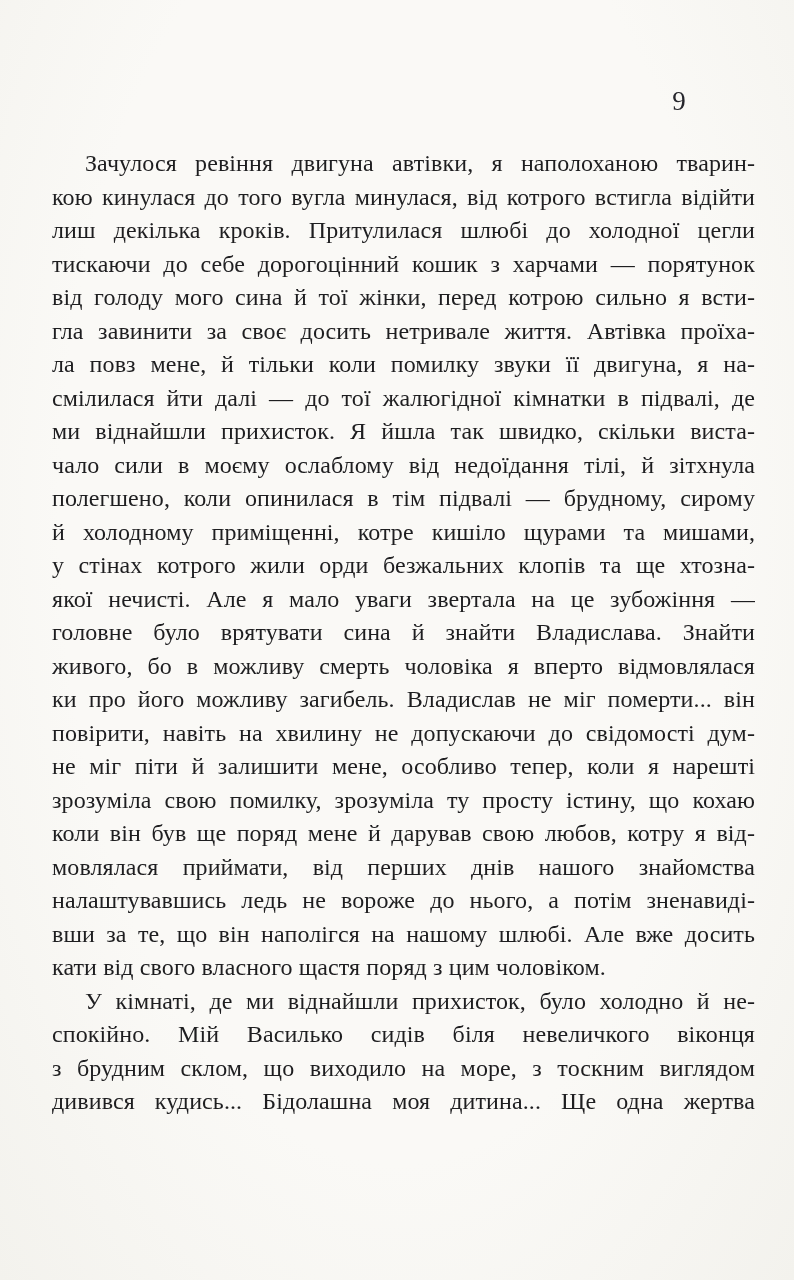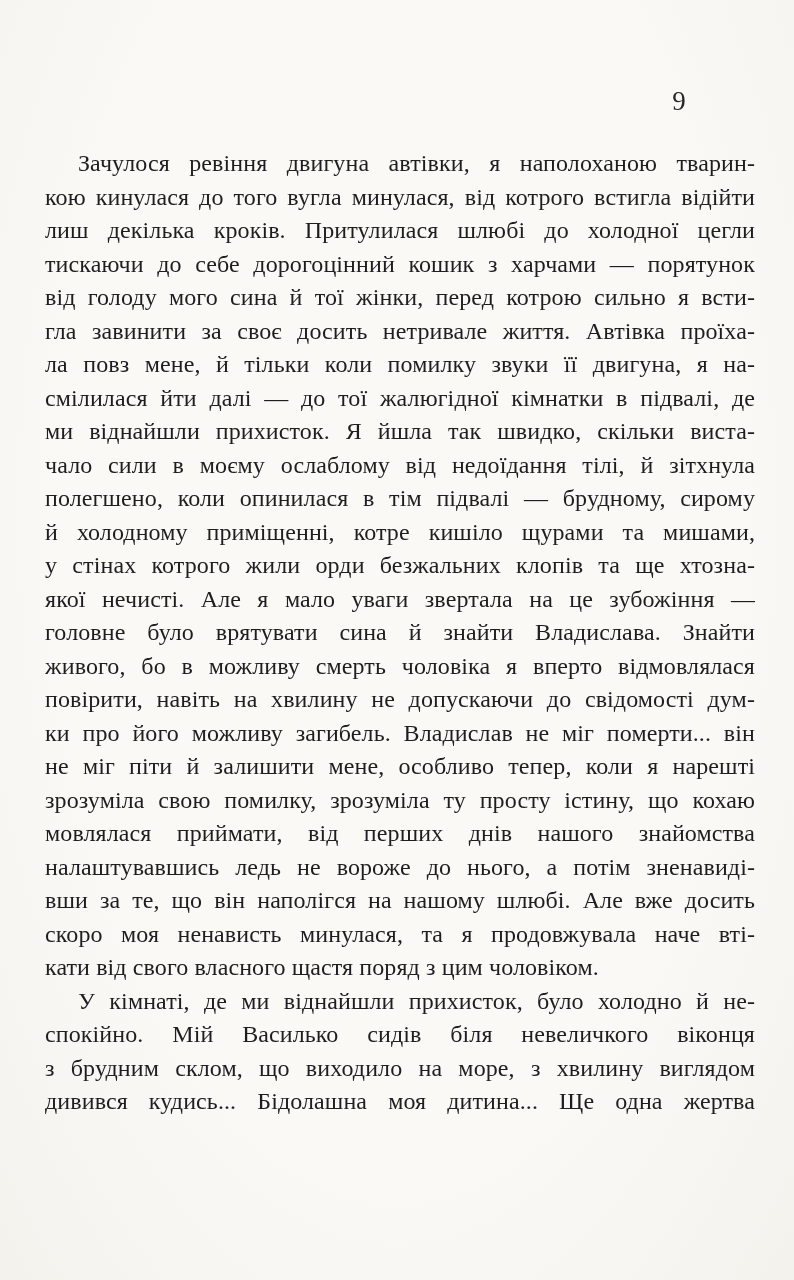--- a/index.html
+++ b/index.html
@@ -37,20 +37,21 @@
   .para {
     margin: 0;
     padding: 0;
   }
   .line {
     text-align: justify;
     text-align-last: justify;
     white-space: normal;
     overflow: hidden;
     height: 33.5px;
+    margin-left: 7px;
   }
   .para .line:first-child {
     text-indent: 33px;
   }
   .para .line:last-child {
     text-align-last: left;
   }
   .para.justify-last .line:last-child {
     text-align-last: justify;
     font-family: Liberation Serif, serif;
@@ -72,30 +73,30 @@
         <div class="line">ла повз мене, й тільки коли помилку звуки її двигуна, я на-</div>
         <div class="line">смілилася йти далі — до тої жалюгідної кімнатки в підвалі, де</div>
         <div class="line">ми віднайшли прихисток. Я йшла так швидко, скільки виста-</div>
         <div class="line">чало сили в моєму ослаблому від недоїдання тілі, й зітхнула</div>
         <div class="line">полегшено, коли опинилася в тім підвалі — брудному, сирому</div>
         <div class="line">й холодному приміщенні, котре кишіло щурами та мишами,</div>
         <div class="line">у стінах котрого жили орди безжальних клопів та ще хтозна-</div>
         <div class="line">якої нечисті. Але я мало уваги звертала на це зубожіння —</div>
         <div class="line">головне було врятувати сина й знайти Владислава. Знайти</div>
         <div class="line">живого, бо в можливу смерть чоловіка я вперто відмовлялася</div>
+        <div class="line">ки про його можливу загибель. Владислав не міг померти... він</div>
         <div class="line">повірити, навіть на хвилину не допускаючи до свідомості дум-</div>
-        <div class="line">ки про його можливу загибель. Владислав не міг померти... він</div>
         <div class="line">не міг піти й залишити мене, особливо тепер, коли я нарешті</div>
         <div class="line">зрозуміла свою помилку, зрозуміла ту просту істину, що кохаю</div>
+        <div class="line">коли він був ще поряд мене й дарував свою любов, котру я від-</div>
         <div class="line">мовлялася приймати, від перших днів нашого знайомства</div>
         <div class="line">налаштувавшись ледь не вороже до нього, а потім зненавиді-</div>
         <div class="line">вши за те, що він наполігся на нашому шлюбі. Але вже досить</div>
-        <div class="line">скоро моя ненависть минулася, та я продовжувала наче вті-</div>
         <div class="line">кати від свого власного щастя поряд з цим чоловіком.</div>
       </div>
       <div class="para justify-last">
         <div class="line">У кімнаті, де ми віднайшли прихисток, було холодно й не-</div>
         <div class="line">спокійно. Мій Василько сидів біля невеличкого віконця</div>
-        <div class="line">з брудним склом, що виходило на море, з хвилину виглядом</div>
+        <div class="line">з брудним склом, що виходило на море, з тоскним виглядом</div>
         <div class="line">дивився кудись... Бідолашна моя дитина... Ще одна жертва</div>
       </div>
     </div>
 </div>
 
 </body></html>

